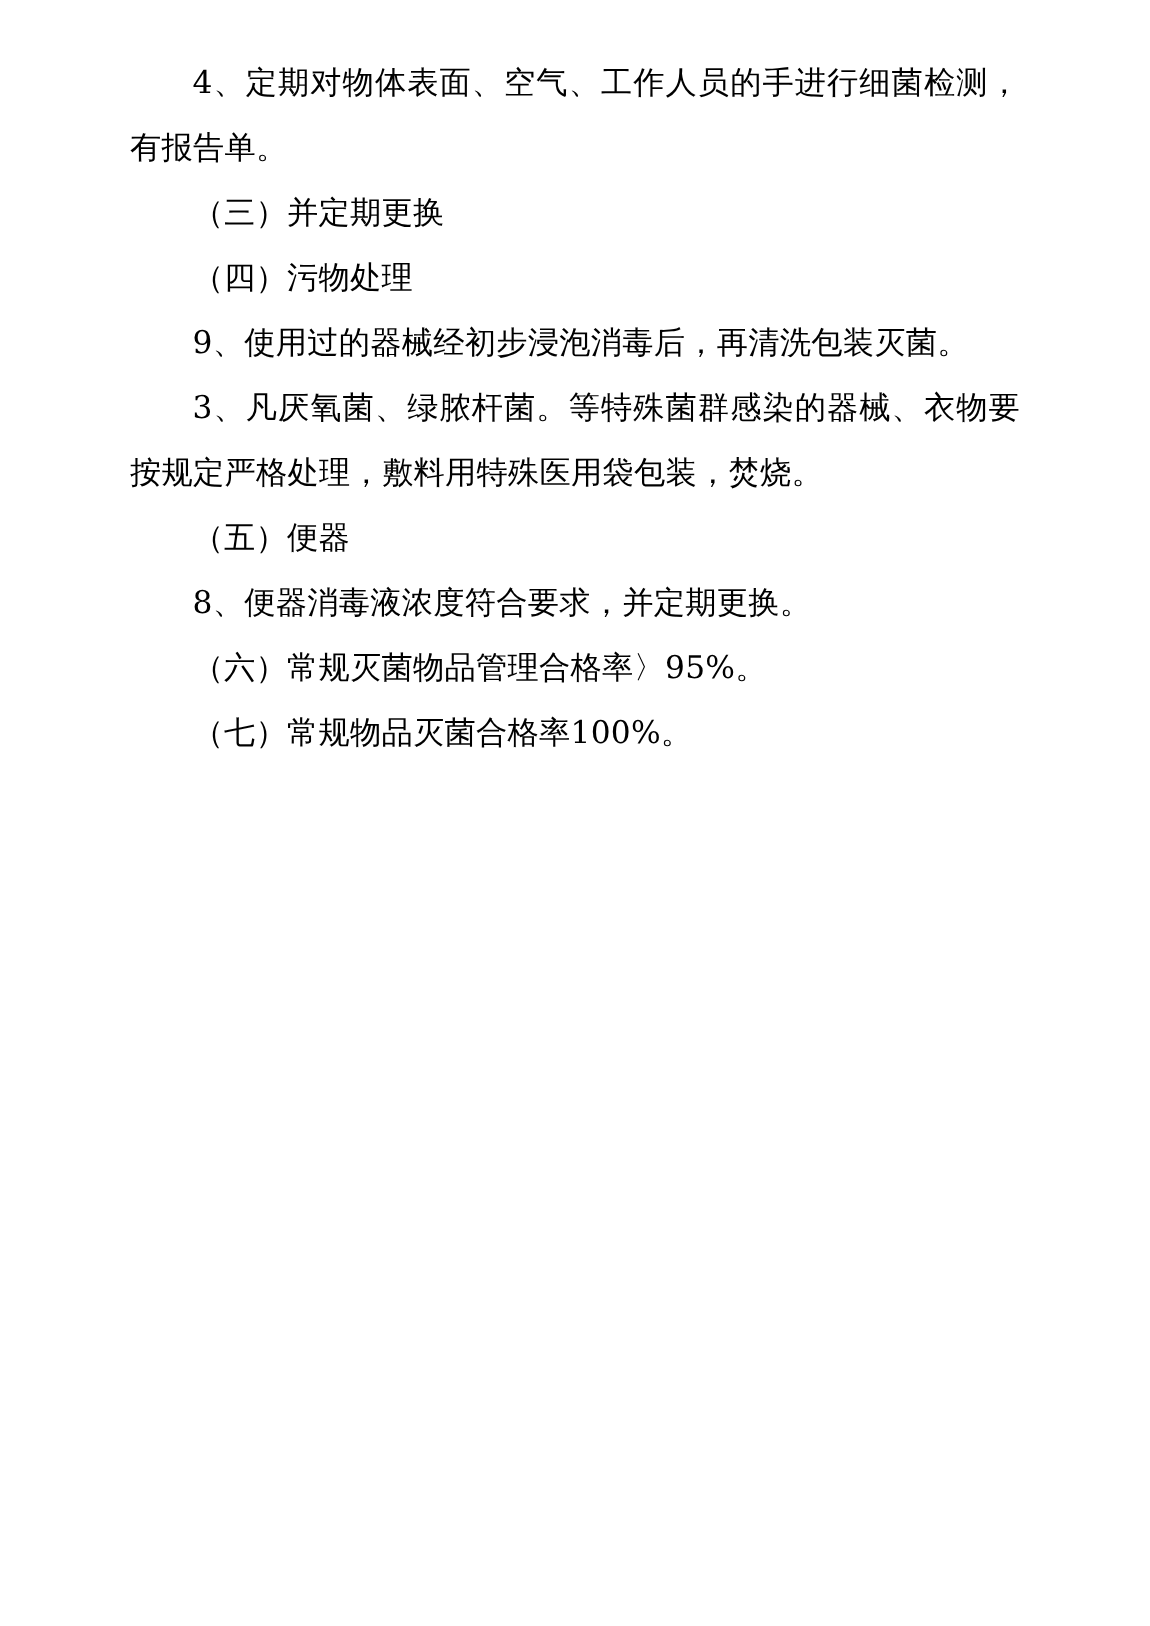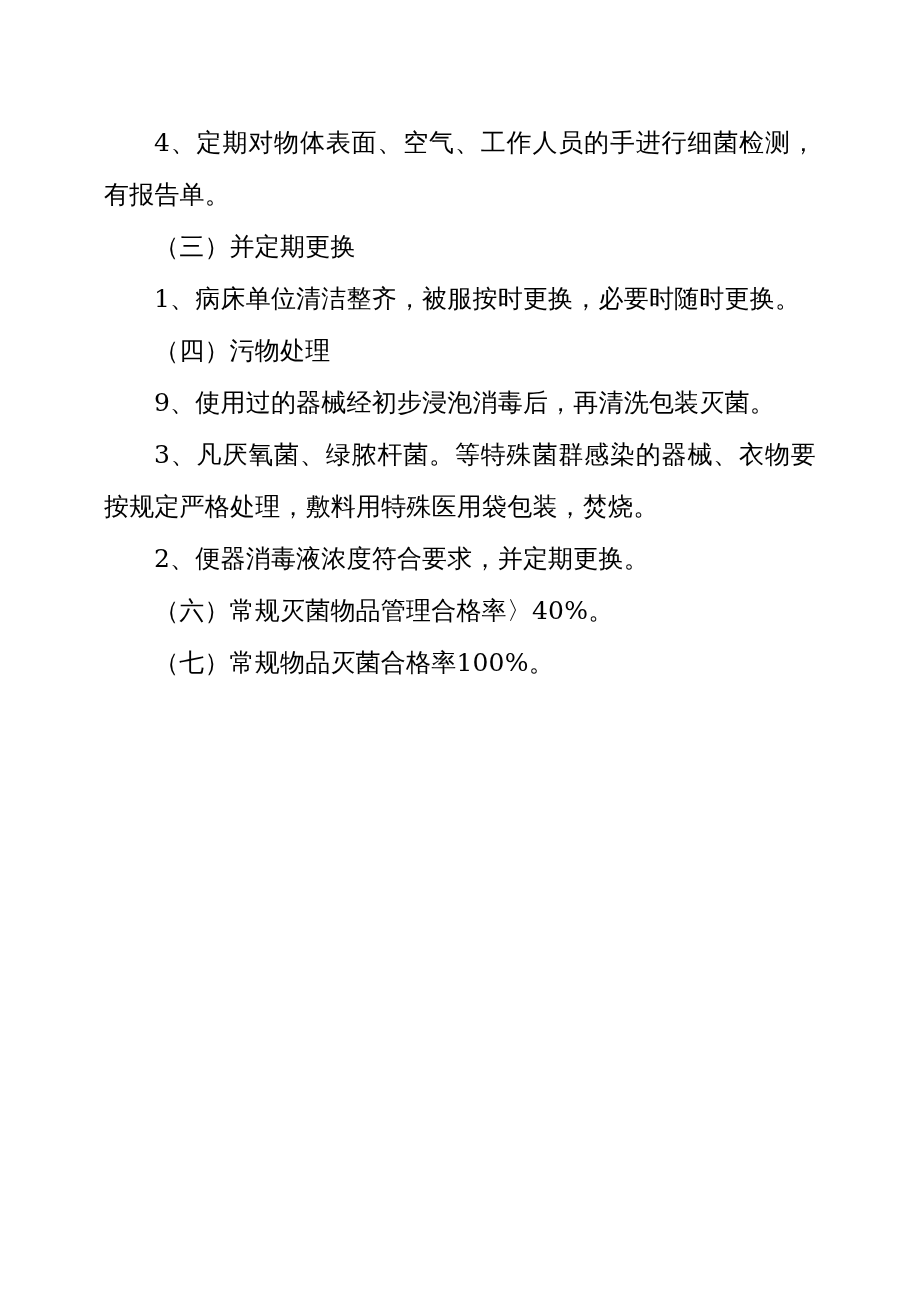--- a/index.html
+++ b/index.html
@@ -12,21 +12,21 @@
     height: 1301px;
     font-family: "DejaVu Serif", "Liberation Serif", serif;
     color: #000000;
     overflow: hidden;
   }
   .page {
     position: relative;
     width: 920px;
     height: 933px;
     box-sizing: border-box;
-    padding: 117px 104px 0 104px;
+    padding: 40px 104px 0 104px;
     background: #ffffff;
   }
   .doc-body {
     font-size: 25px;
     line-height: 52px;
     text-align: justify;
     letter-spacing: 0.2px;
   }
   .para {
     margin: 0;
@@ -34,21 +34,21 @@
     white-space: normal;
   }
 </style>
 </head>
 <body>
 
 <div class="page">
   <div class="doc-body">
     <p class="para">4、定期对物体表面、空气、工作人员的手进行细菌检测，有报告单。</p>
     <p class="para">（三）并定期更换</p>
-    <p class="para">1、病床单位清洁整齐，被服按时更换，必要时随时更换。</p>
     <p class="para">（四）污物处理</p>
     <p class="para">9、使用过的器械经初步浸泡消毒后，再清洗包装灭菌。</p>
     <p class="para">3、凡厌氧菌、绿脓杆菌。等特殊菌群感染的器械、衣物要按规定严格处理，敷料用特殊医用袋包装，焚烧。</p>
-    <p class="para">2、便器消毒液浓度符合要求，并定期更换。</p>
-    <p class="para">（六）常规灭菌物品管理合格率〉40%。</p>
+    <p class="para">（五）便器</p>
+    <p class="para">8、便器消毒液浓度符合要求，并定期更换。</p>
+    <p class="para">（六）常规灭菌物品管理合格率〉95%。</p>
     <p class="para">（七）常规物品灭菌合格率100%。</p>
   </div>
 </div>
 
 </body></html>

